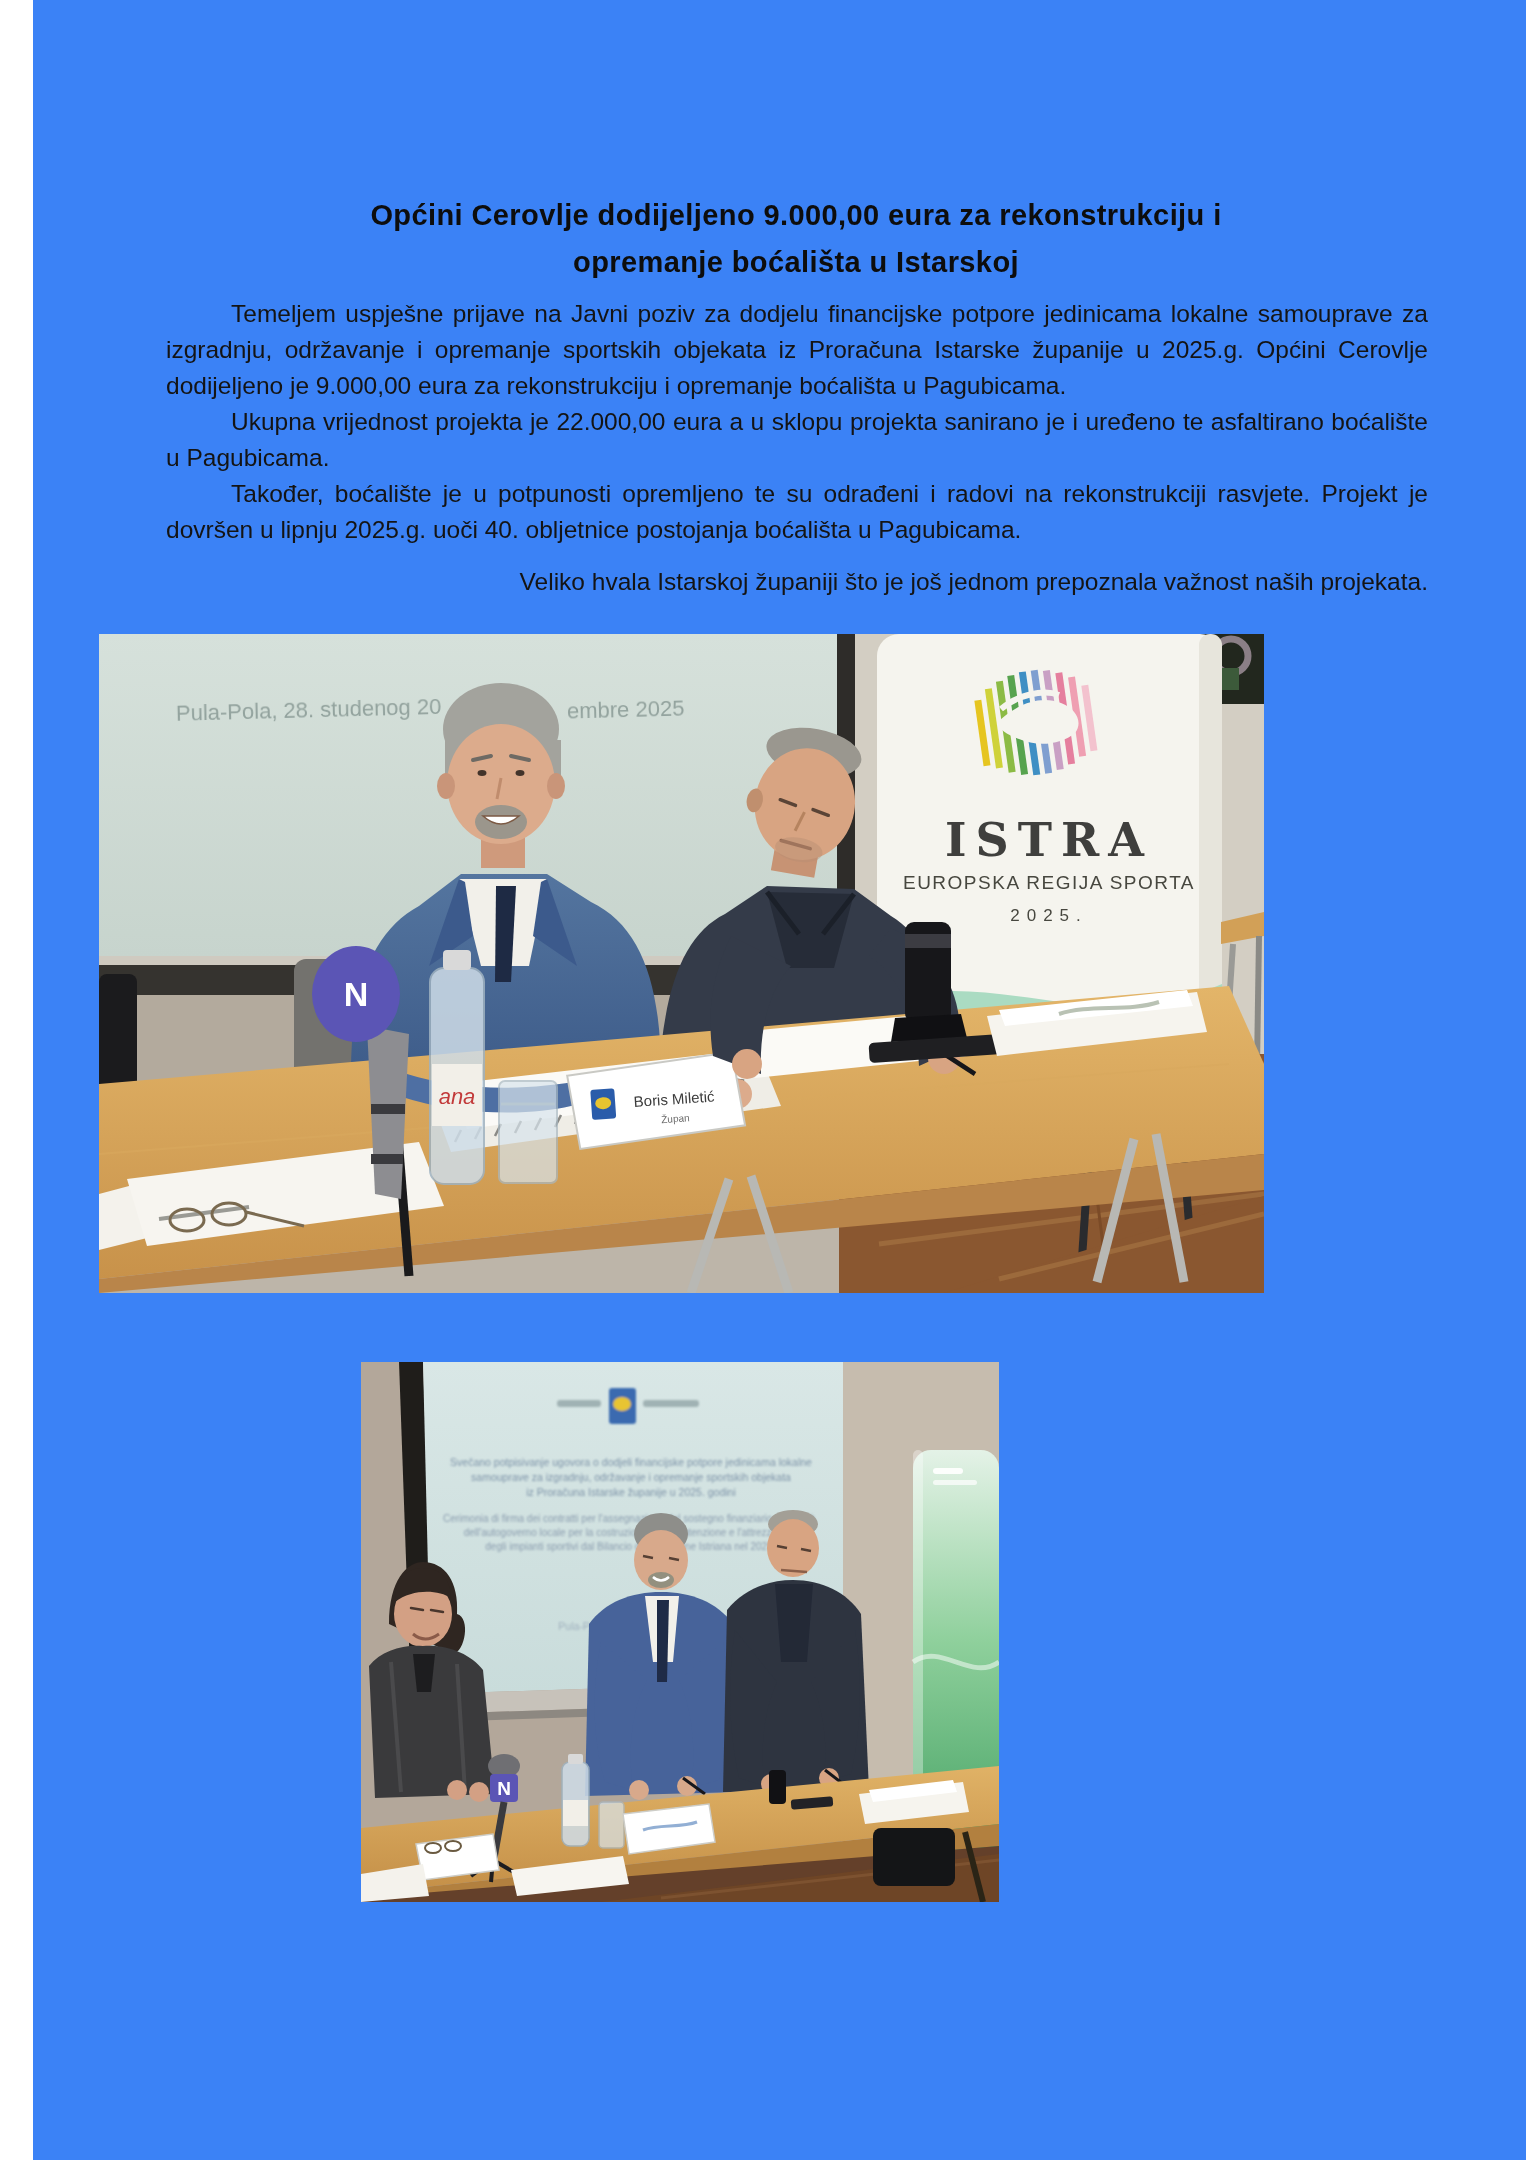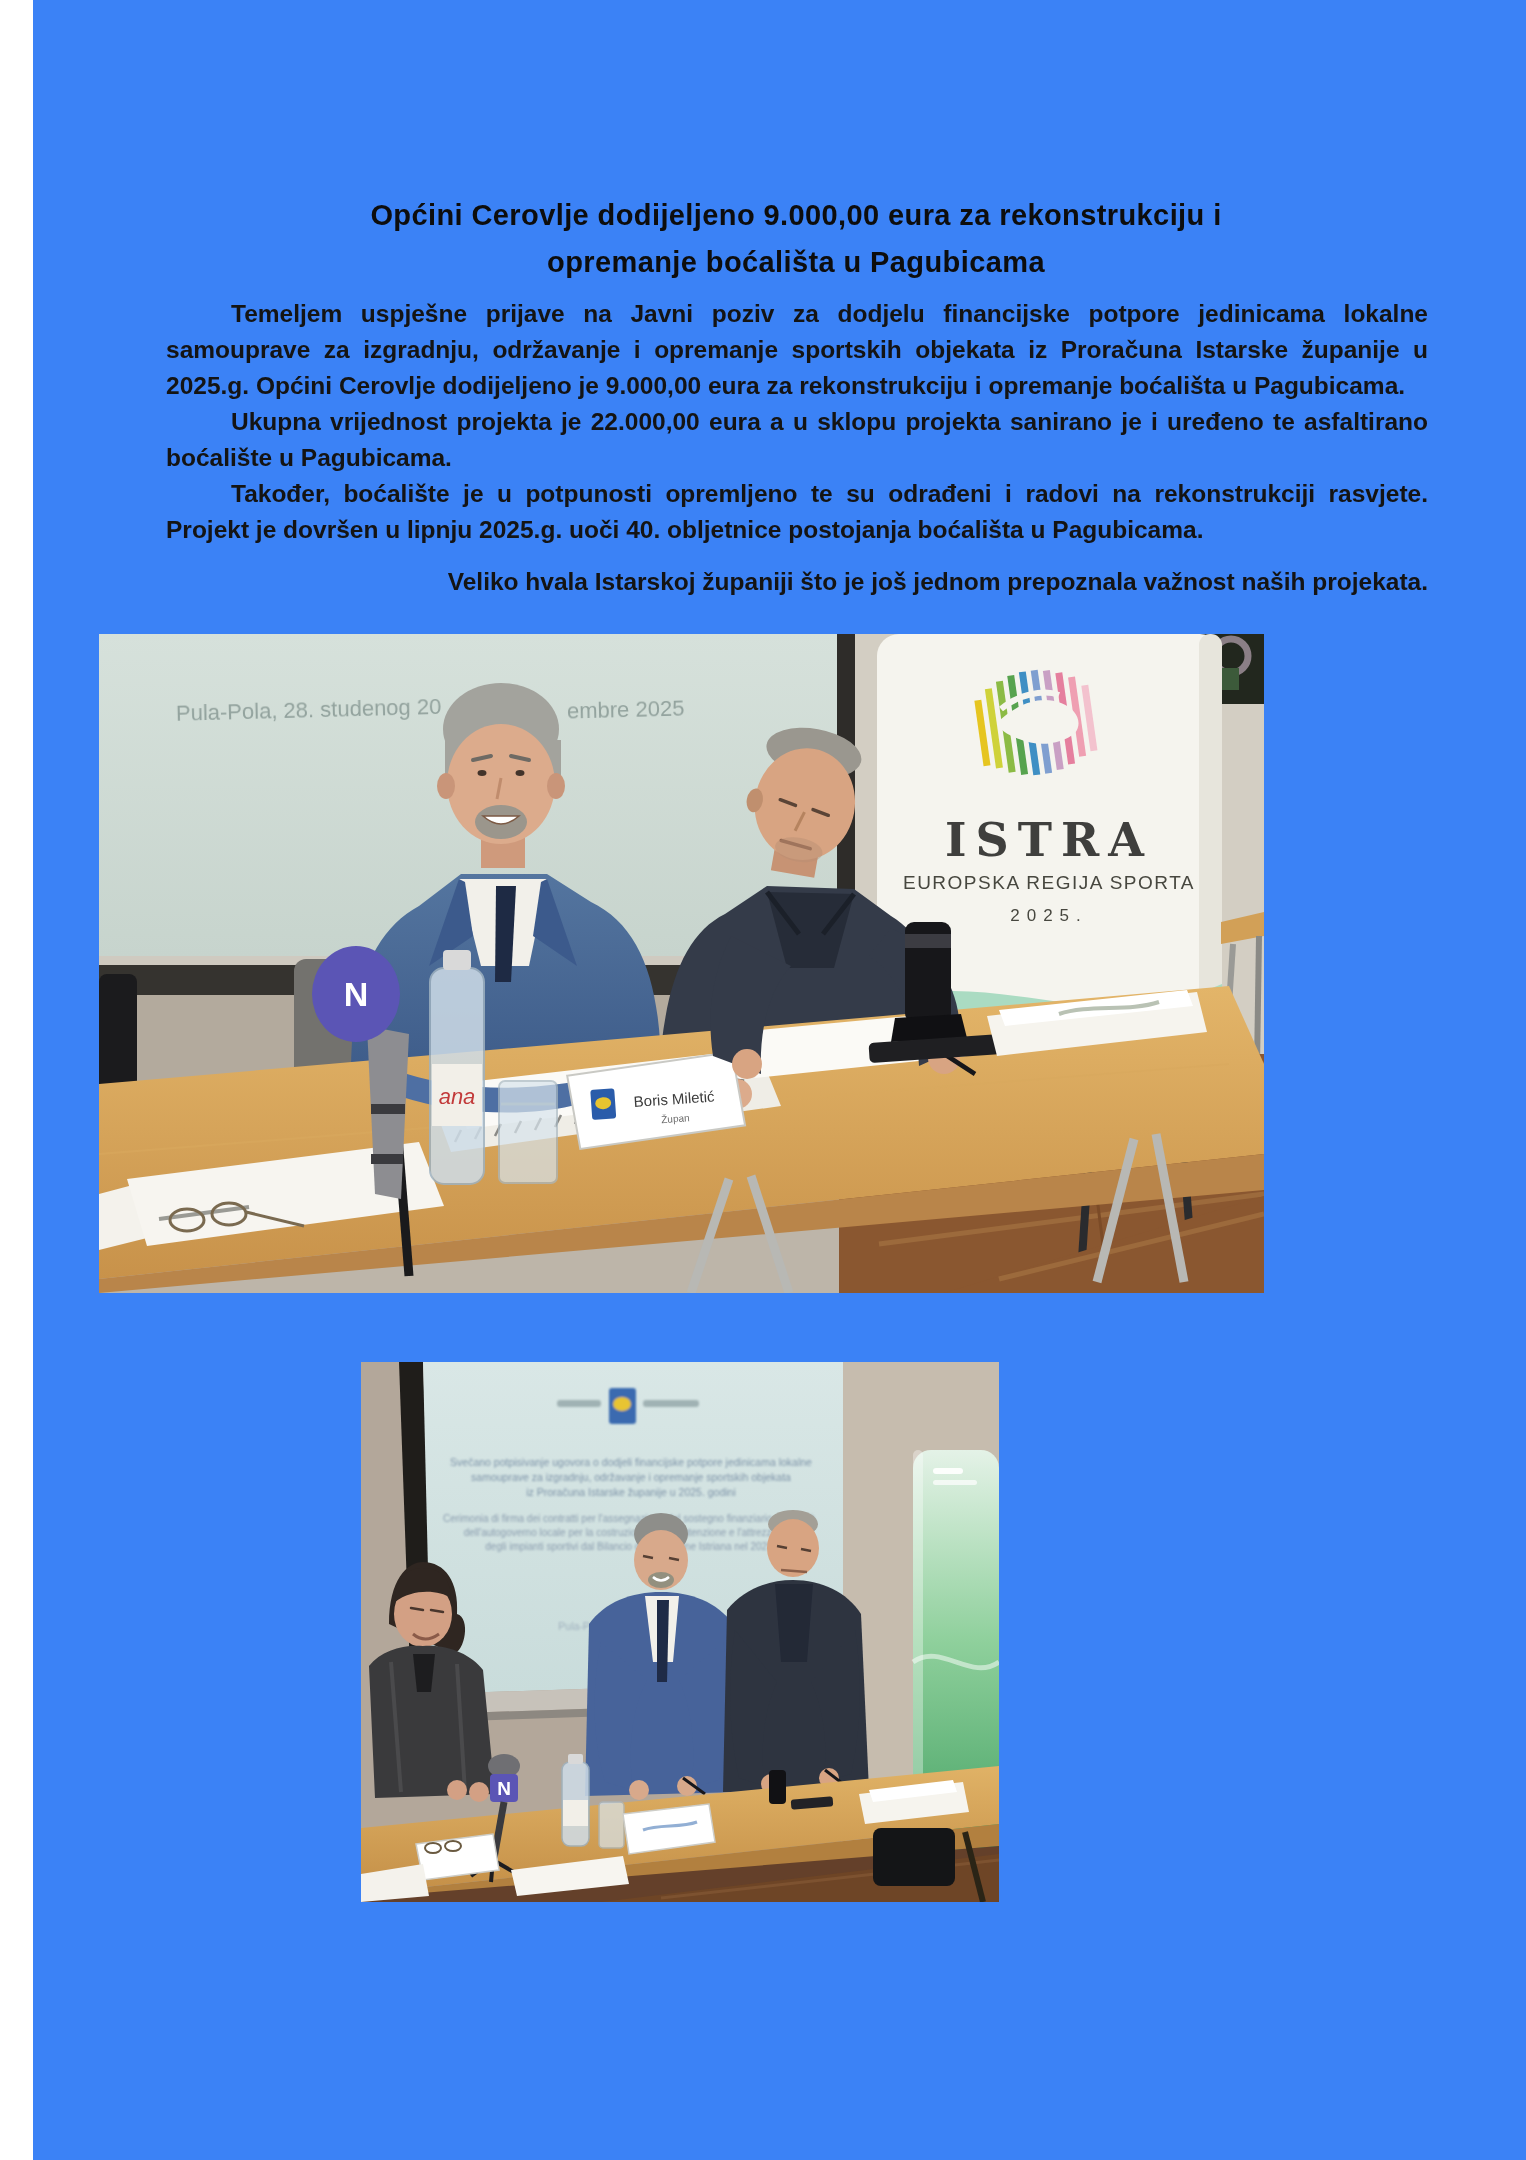--- a/index.html
+++ b/index.html
@@ -1,36 +1,36 @@
 <!DOCTYPE html>
 <html><head>
 <meta charset="utf-8">
 <style>
   html,body{margin:0;padding:0;background:#ffffff;}
   body{width:1526px;height:2160px;font-family:"Liberation Sans",sans-serif;color:#111;}
   .page{position:relative;width:1526px;height:2160px;overflow:hidden;background:#3b82f6;margin-left:33px;}
   .title{margin:192px 120px 0 120px;text-align:center;font-weight:700;font-size:29px;line-height:47px;letter-spacing:.4px;color:#0d0d0d;}
   .bodytext{margin:10px 131px 0 133px;font-size:24.5px;line-height:36px;text-align:justify;color:#141414;}
-  .bodytext p{margin:0;font-weight:bold;}
+  .bodytext p{margin:0;}
   .bodytext p.ind{text-indent:65px;}
   .bodytext p.thanks{margin-top:16px;text-align:right;}
   figure{padding:16px;}
   .photo1{margin:18px 0 0 50px;width:1165px;height:659px;}
   .photo2{margin:37px 0 0 312px;width:638px;height:540px;}
   svg{display:block;}
   svg text{font-family:"Liberation Sans",sans-serif;}
   .serif{font-family:"DejaVu Serif","Liberation Serif",serif;}
 </style>
 </head>
 <body>
 
 <div class="page">
 
   <h1 class="title"><span>Općini Cerovlje dodijeljeno 9.000,00 eura za rekonstrukciju i</span><br>
-  <span>opremanje boćališta u Pagubicama</span></h1>
+  <span>opremanje boćališta u Istarskoj</span></h1>
 
   <div class="bodytext">
     <p class="ind">Temeljem uspješne prijave na Javni poziv za dodjelu financijske potpore jedinicama lokalne samouprave za izgradnju, održavanje i opremanje sportskih objekata iz Proračuna Istarske županije u 2025.g. Općini Cerovlje dodijeljeno je 9.000,00 eura za rekonstrukciju i opremanje boćališta u Pagubicama.</p>
     <p class="ind">Ukupna vrijednost projekta je 22.000,00 eura a u sklopu projekta sanirano je i uređeno te asfaltirano boćalište u Pagubicama.</p>
     <p class="ind">Također, boćalište je u potpunosti opremljeno te su odrađeni i radovi na rekonstrukciji rasvjete. Projekt je dovršen u lipnju 2025.g. uoči 40. obljetnice postojanja boćališta u Pagubicama.</p>
     <p class="thanks">Veliko hvala Istarskoj županiji što je još jednom prepoznala važnost naših projekata.</p>
   </div>
 
   <figure class="photo1">
   <svg width="1165" height="659" viewBox="0 0 1165 659">

